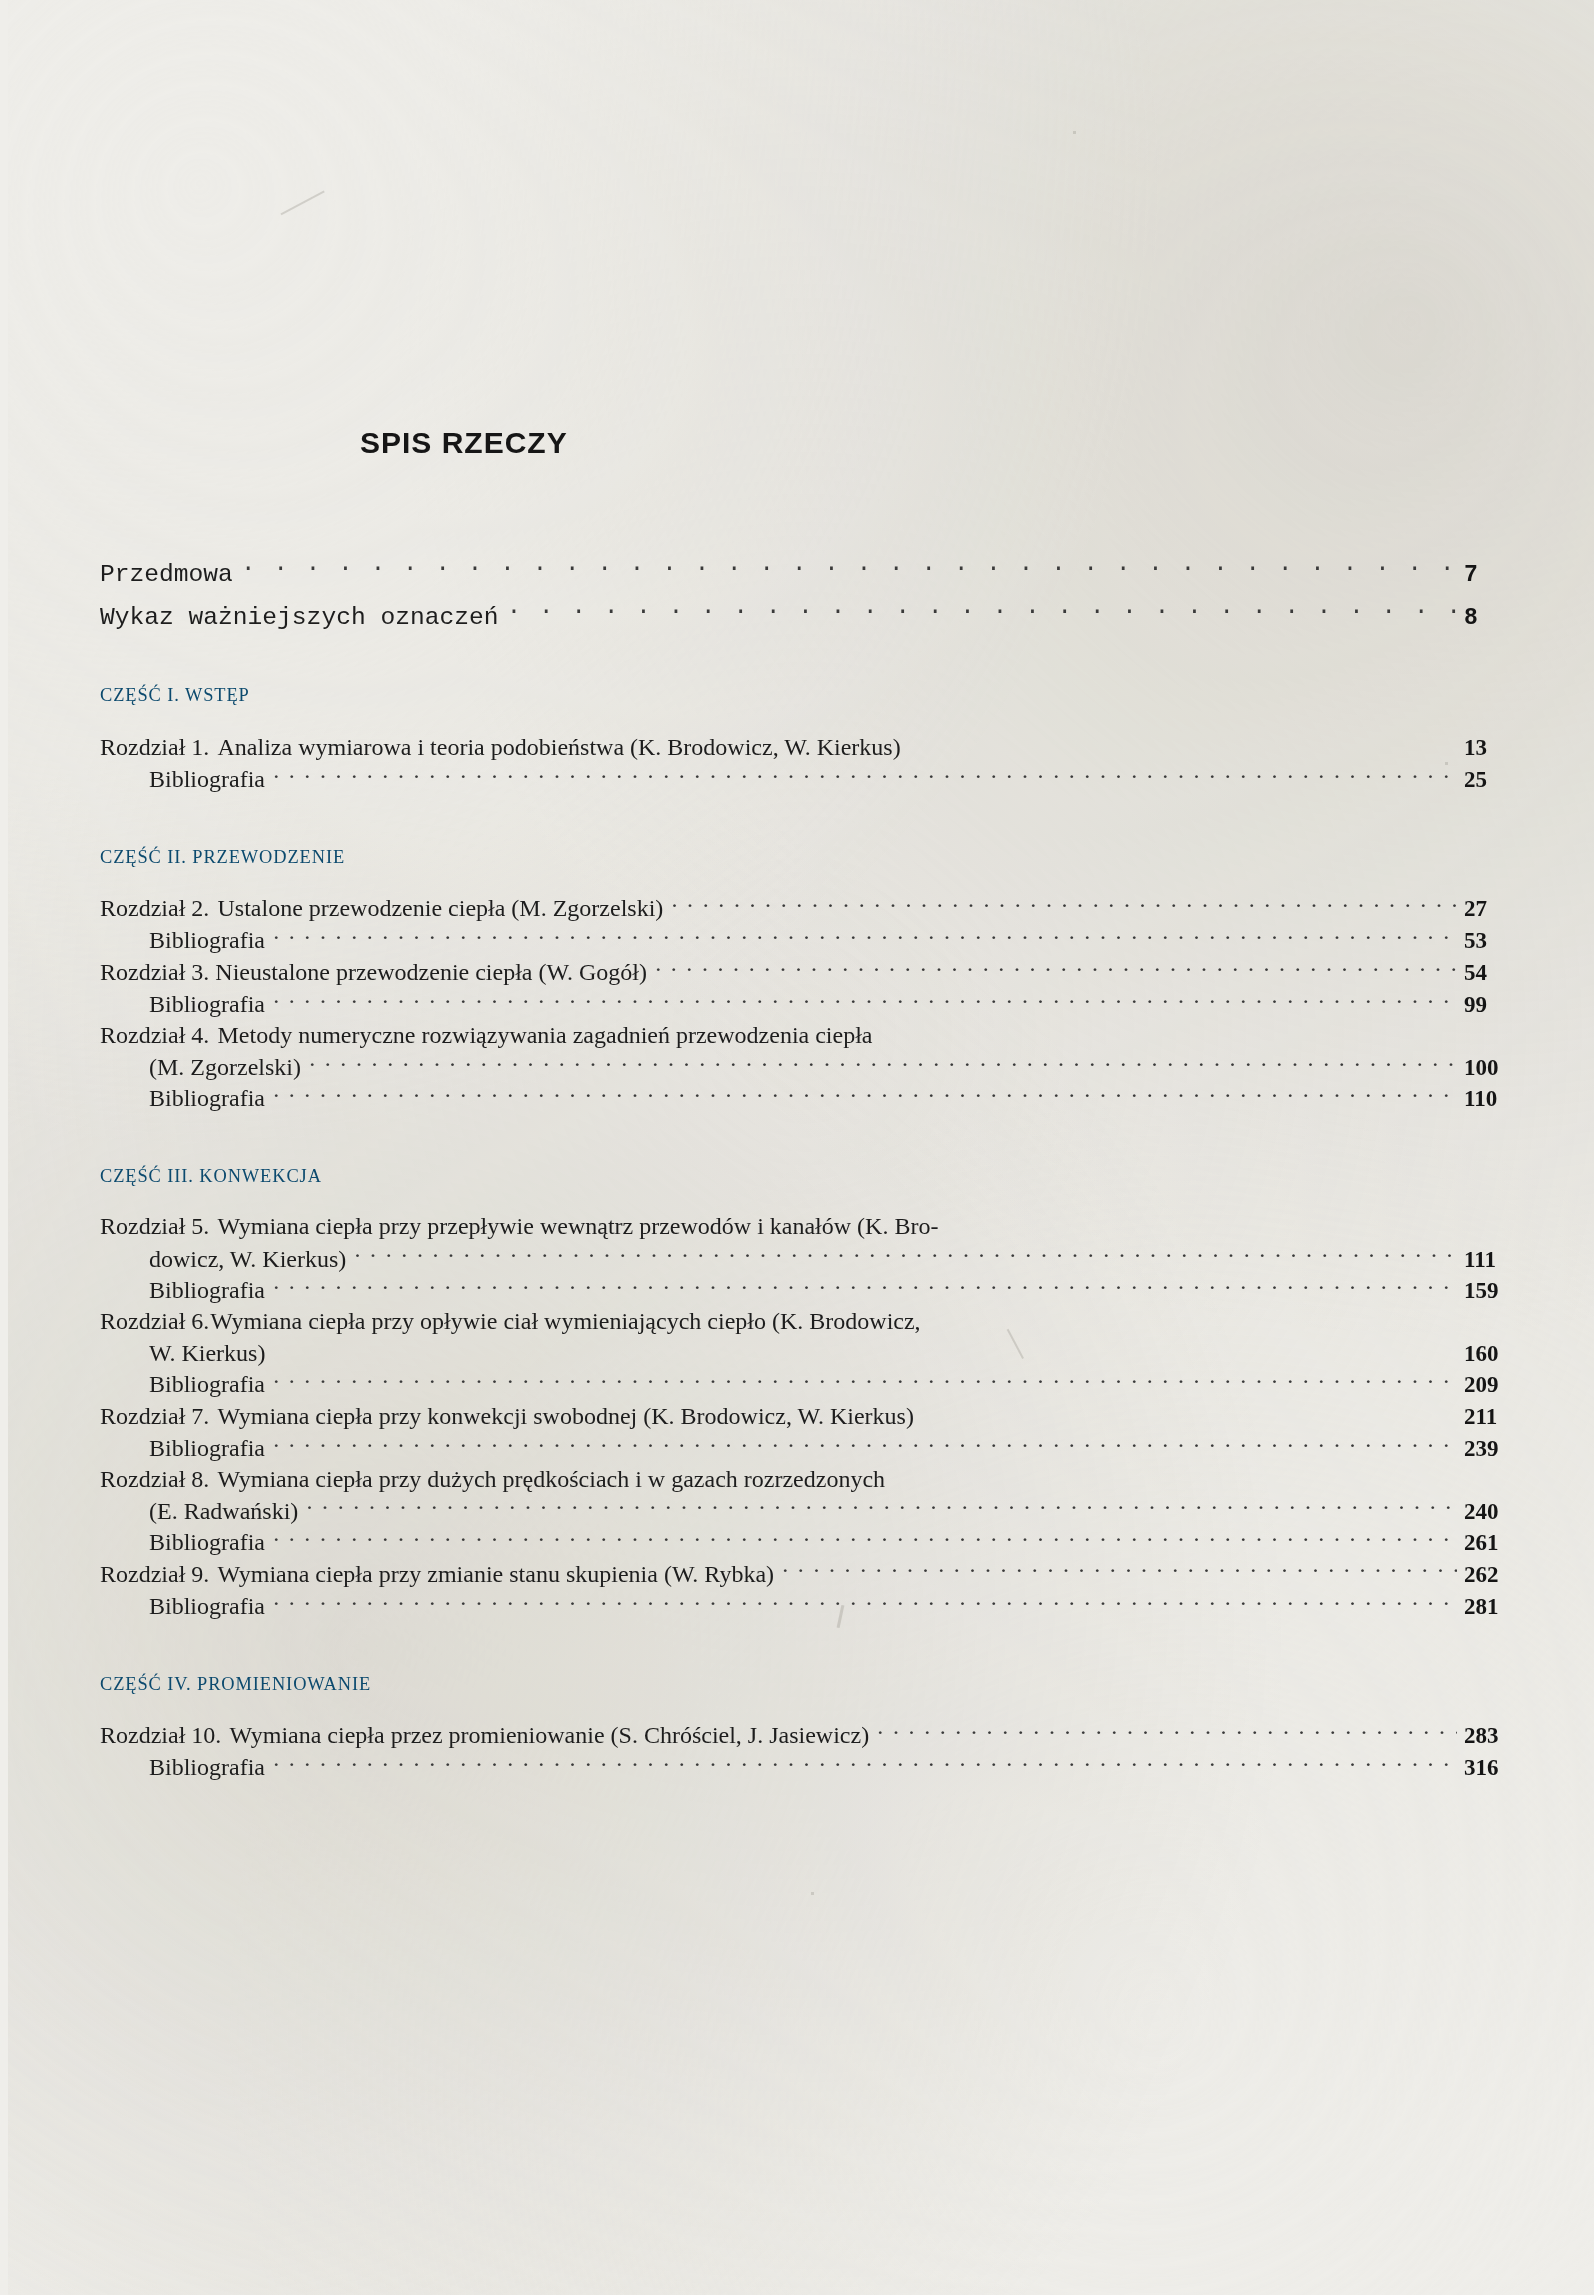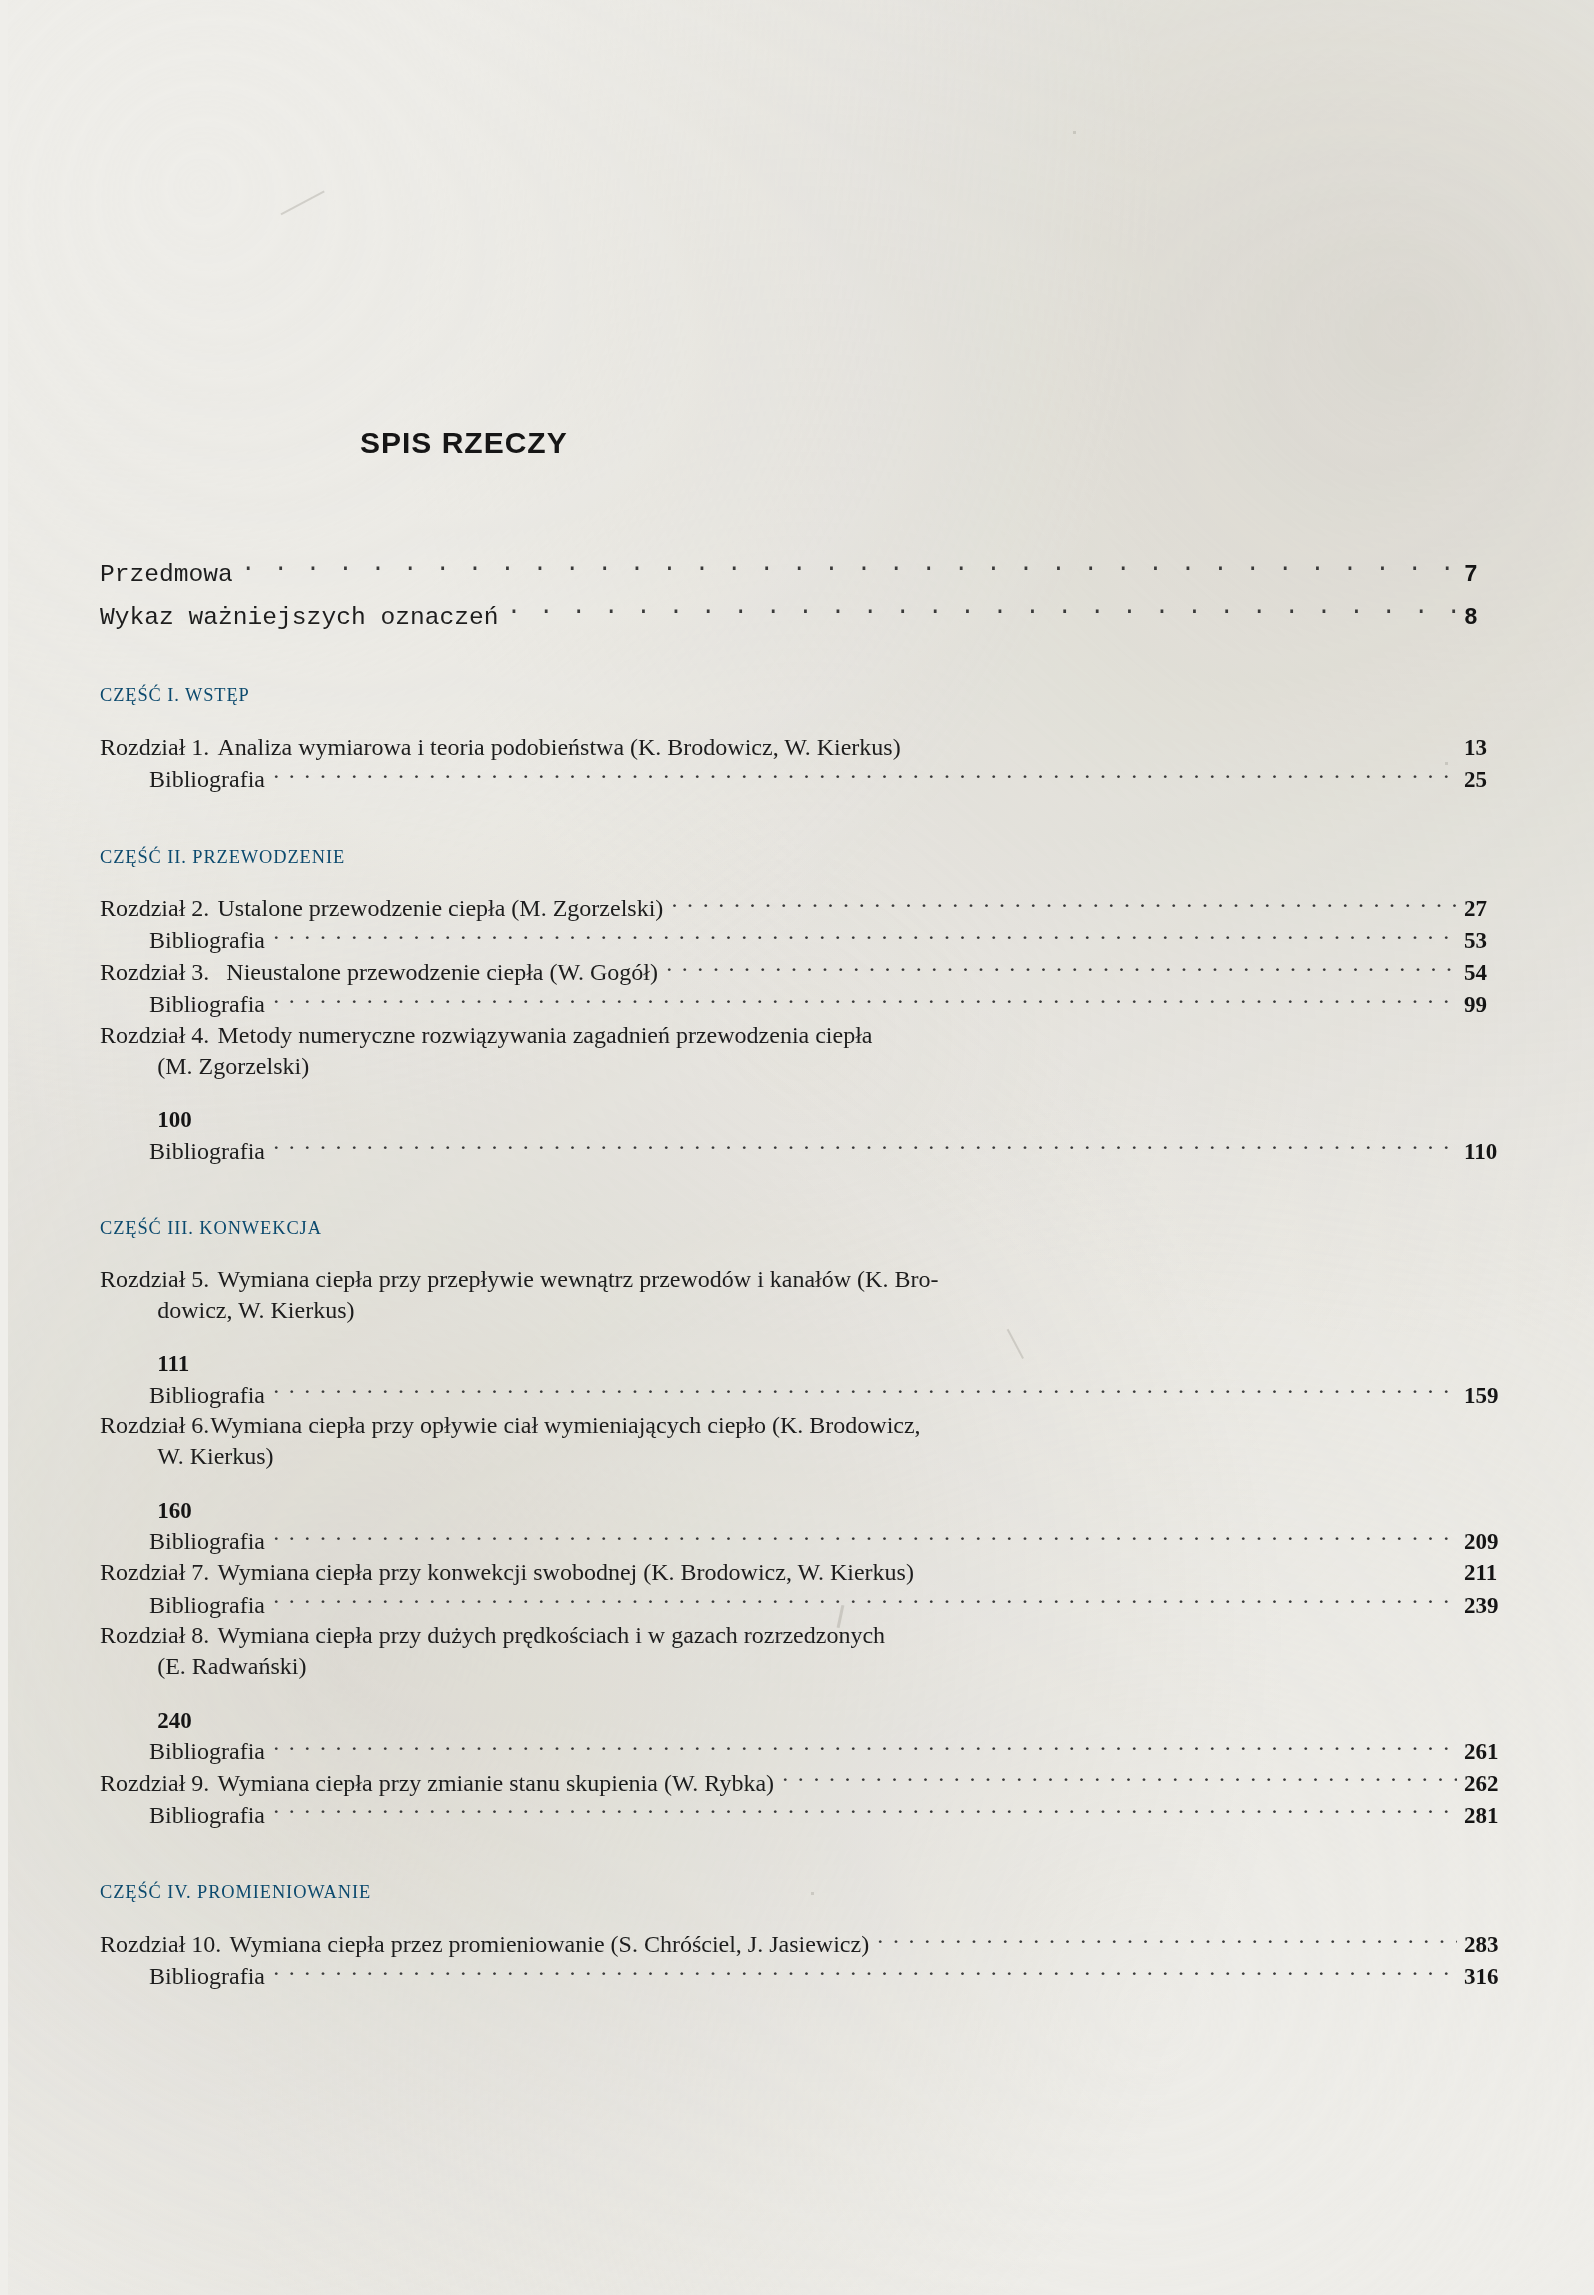--- a/index.html
+++ b/index.html
@@ -100,21 +100,20 @@
     font-size: 18.4px;
     letter-spacing: 0.9px;
     color: #0c4a6e;
     font-variant: small-caps;
     text-transform: none;
   }
 
   .chapter-group { margin-bottom: 0px; }
   .ch-cont {
     margin-left: 49px;
-    flex-direction: column;
   }
   .bib-row {
     margin-left: 49px;
   }
   .bib-row .txt { font-size: 24px; }
 
   .row.tight { margin-bottom: 0.8px; }
 
   
   .mark { position: absolute; background: #9b978e; opacity: .35; }
@@ -174,21 +173,21 @@
         <span class="pg">27</span>
       </div>
       <div class="row bib-row">
         <span class="txt">Bibliografia</span>
         <span class="leader"></span>
         <span class="pg">53</span>
       </div>
 
       <div class="row tight">
         <span class="ch-label">Rozdział 3.</span>
-        <span class="ch-title" style="margin-left:17px">Nieustalone przewodzenie ciepła (W. Gogół)</span>
+        <span class="ch-title" style="margin-left:6px">Nieustalone przewodzenie ciepła (W. Gogół)</span>
         <span class="leader"></span>
         <span class="pg">54</span>
       </div>
       <div class="row bib-row">
         <span class="txt">Bibliografia</span>
         <span class="leader"></span>
         <span class="pg">99</span>
       </div>
 
       <div class="row tight">

